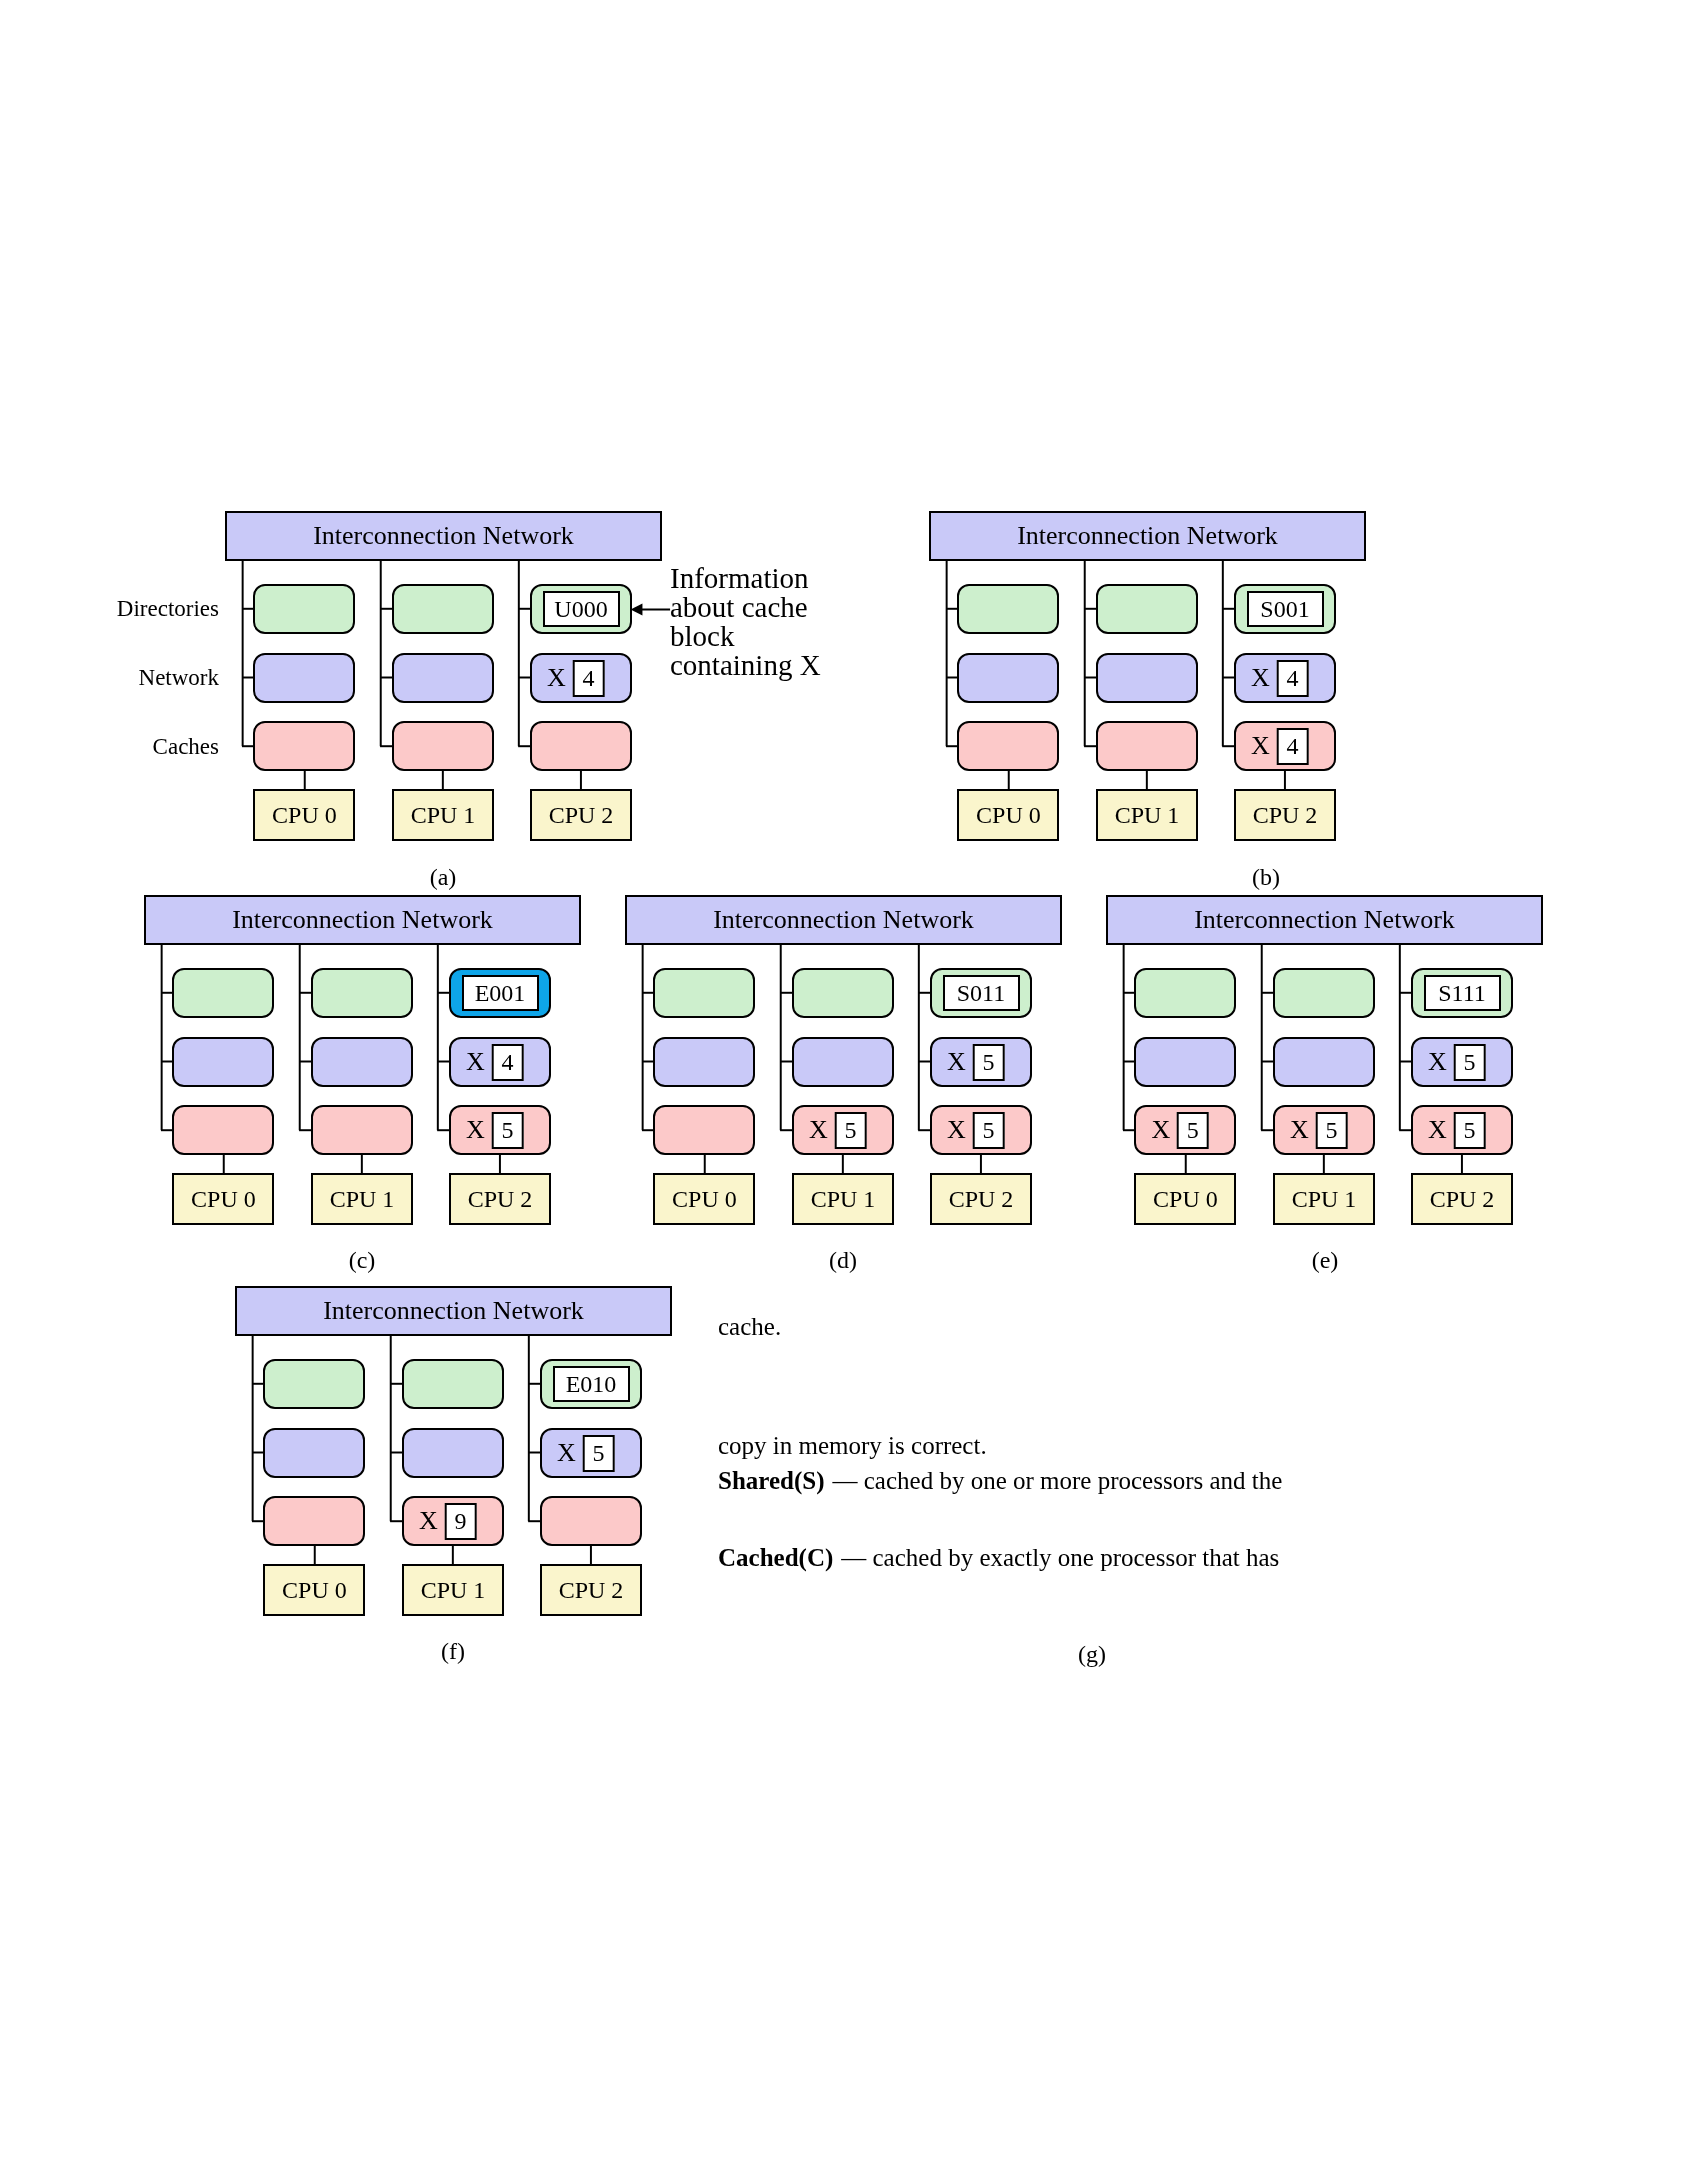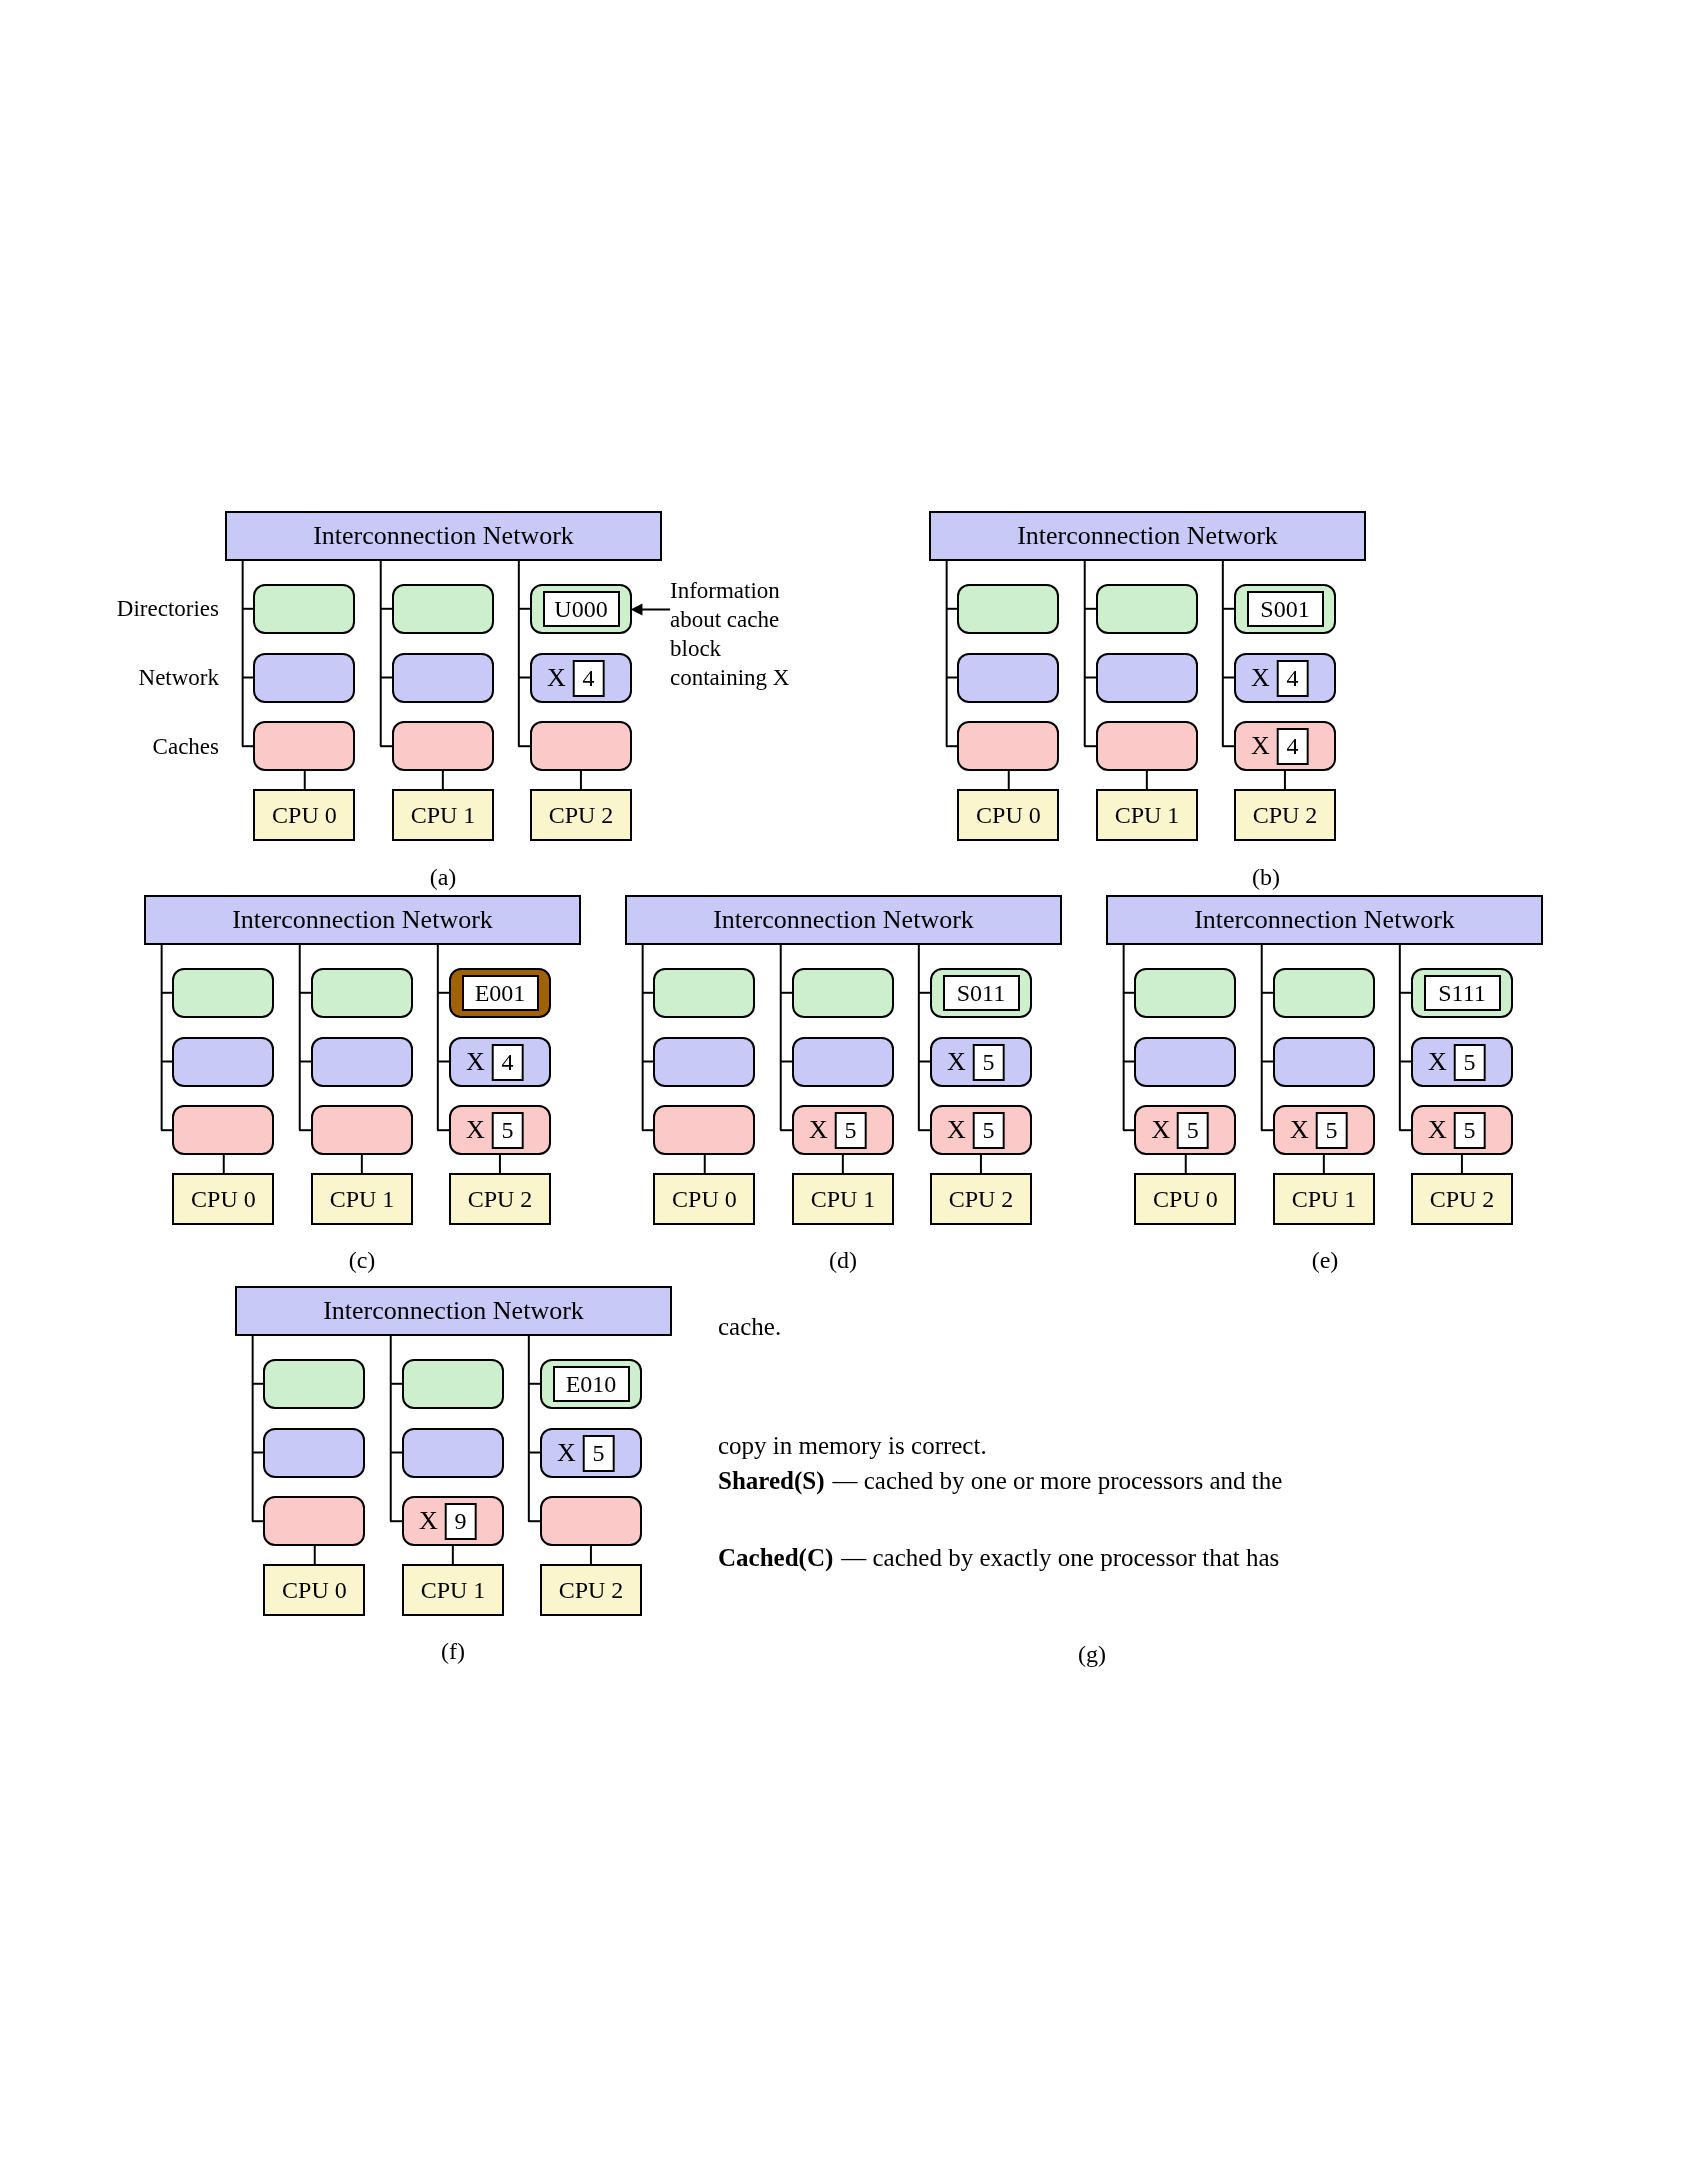--- a/index.html
+++ b/index.html
@@ -43,22 +43,22 @@
   }
   .caption{
     position:absolute;transform:translate(-50%,-50%);
     font-size:24px;white-space:nowrap;
   }
   .rowlabel{
     position:absolute;left:79px;width:140px;text-align:right;
     font-size:23px;line-height:28px;white-space:nowrap;
   }
   .annotation{
-    position:absolute;left:670px;top:576px;
-    font-size:23px;line-height:29px;
+    position:absolute;left:670px;top:564px;
+    font-size:29px;line-height:29px;
   }
   .defpara{
     position:absolute;left:718px;width:662px;
     font-size:25px;line-height:35px;
   }
   .defpara .term{font-weight:bold;margin-right:8px;}
 </style>
 </head>
 <body>
 
@@ -188,21 +188,21 @@
         <span>Interconnection Network</span>
       </div>
       <div class="block" style="left: 28.4px; top: 73px; background: rgb(205, 239, 205);"></div>
       <div class="block" style="left: 28.4px; top: 142px; background: rgb(201, 201, 248);"></div>
       <div class="block" style="left: 28.4px; top: 210px; background: rgb(252, 201, 201);"></div>
       <div class="cpubox" style="left: 28.4px; top: 278px; background: rgb(250, 245, 204);">CPU 0</div>
       <div class="block" style="left: 167px; top: 73px; background: rgb(205, 239, 205);"></div>
       <div class="block" style="left: 167px; top: 142px; background: rgb(201, 201, 248);"></div>
       <div class="block" style="left: 167px; top: 210px; background: rgb(252, 201, 201);"></div>
       <div class="cpubox" style="left: 167px; top: 278px; background: rgb(250, 245, 204);">CPU 1</div>
-      <div class="block" style="left: 305px; top: 73px; background: #a16207;">
+      <div class="block" style="left: 305px; top: 73px; background: #0ea5e9;">
         <div class="dirbox" style="background: rgb(255, 255, 255);">E001</div>
       </div>
       <div class="block" style="left: 305px; top: 142px; background: rgb(201, 201, 248);">
         <div class="pair">
           <span class="var">X</span>
           <span class="valbox" style="background: rgb(255, 255, 255);">4</span>
         </div>
       </div>
       <div class="block" style="left: 305px; top: 210px; background: rgb(252, 201, 201);">
         <div class="pair">

